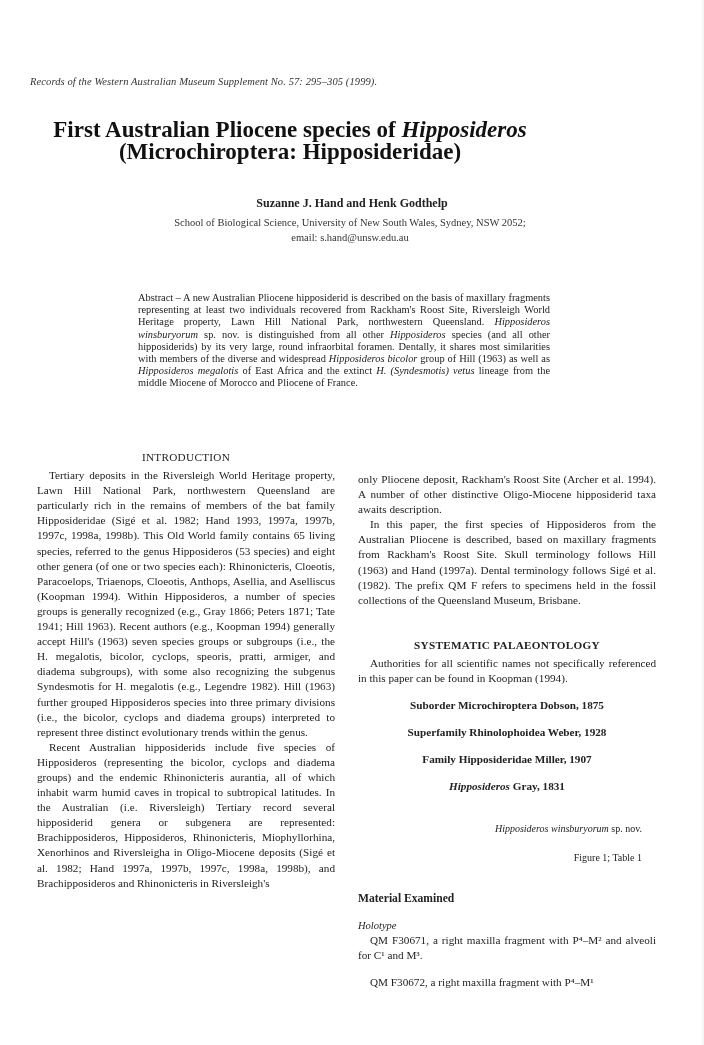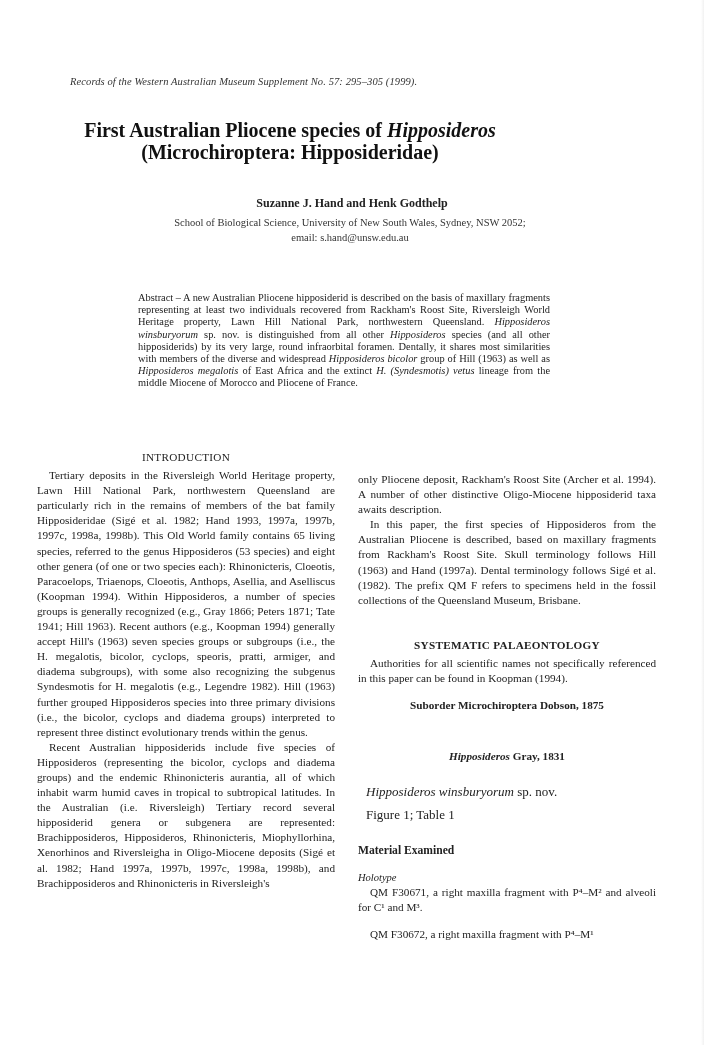--- a/index.html
+++ b/index.html
@@ -1,34 +1,34 @@
 <!DOCTYPE html>
 <html><head>
 <meta charset="utf-8">
 <style>
   html, body { margin:0; padding:0; background:#ffffff; }
   body { width:704px; height:1045px; position:relative; overflow:hidden;
          font-family:"Liberation Serif","DejaVu Serif",serif; color:#1a1a1a; }
   .abs { position:absolute; }
-  .running-head { left:30px; top:76px; font-size:10.5px; font-style:italic; color:#333; letter-spacing:0.1px;margin-left:40px; }
-  .title { left:0; width:580px; top:119px; text-align:center; font-size:20px; font-weight:bold; line-height:22px; color:#111; }
+  .running-head { left:30px; top:76px; font-size:10.5px; font-style:italic; color:#333; letter-spacing:0.1px; }
+  .title { left:0; width:580px; top:119px; text-align:center; font-size:23px; font-weight:bold; line-height:22px; color:#111; }
   .title i { font-weight:bold; }
   .authors { left:0; width:704px; top:196px; text-align:center; font-size:12px; font-weight:bold; color:#222; }
   .affil { left:0; width:700px; top:215px; text-align:center; font-size:10.5px; line-height:15px; color:#333; }
   .abstract { left:138px; width:412px; top:292px; font-size:10.4px; line-height:12.2px; text-align:justify; color:#222; }
   .abstract b { font-weight:normal; }
   .col { width:298px; font-size:11.2px; line-height:15.1px; text-align:justify; color:#222; }
   .col p { margin:0; text-indent:12px; }
   .col p.noindent { text-indent:0; }
   .left-col { left:37px; top:450px; }
   .right-col { left:358px; top:472px; }
   .section-head { text-align:center; font-size:11.2px; letter-spacing:0.3px; margin:0 0 3px 0; font-weight:normal; }
   .section-head.bold { font-weight:bold; }
   .taxon { text-align:center; font-size:11.2px; font-weight:bold; margin:0; }
-  .taxon-plain { text-align:left; font-size:13px; margin:8px; }
+  .taxon-plain { text-align:right; font-size:10px; margin:14px; }
   .subhead { font-weight:bold; font-size:11.6px; margin:0; }
   .subsub { font-style:italic; font-size:10.5px; margin:0; }
   .scan-edge { right:0; top:0; width:3px; height:1045px; background:linear-gradient(to right,#ffffff,#f1f1f1); }
 </style>
 </head>
 <body>
 
 <div class="abs running-head">Records of the Western Australian Museum Supplement No. 57: 295–305 (1999).</div>
 
 <div class="abs title">
@@ -53,21 +53,23 @@
 
 <div class="abs col right-col">
   <p class="noindent">only Pliocene deposit, Rackham's Roost Site (Archer et al. 1994). A number of other distinctive Oligo-Miocene hipposiderid taxa awaits description.</p>
   <p>In this paper, the first species of Hipposideros from the Australian Pliocene is described, based on maxillary fragments from Rackham's Roost Site. Skull terminology follows Hill (1963) and Hand (1997a). Dental terminology follows Sigé et al. (1982). The prefix QM F refers to specimens held in the fossil collections of the Queensland Museum, Brisbane.</p>
   <div style="height:30px"></div>
   <div class="section-head bold">SYSTEMATIC PALAEONTOLOGY</div>
   <p>Authorities for all scientific names not specifically referenced in this paper can be found in Koopman (1994).</p>
   <div style="height:12px"></div>
   <div class="taxon">Suborder Microchiroptera Dobson, 1875</div>
   <div style="height:12px"></div>
+  <div class="taxon">Superfamily Rhinolophoidea Weber, 1928</div>
   <div style="height:12px"></div>
+  <div class="taxon">Family Hipposideridae Miller, 1907</div>
   <div style="height:12px"></div>
   <div class="taxon"><i>Hipposideros</i><span> Gray, 1831</span></div>
   <div style="height:12px"></div>
   <div class="taxon-plain"><i>Hipposideros winsburyorum</i><span> sp. nov.</span></div>
   <div class="taxon-plain">Figure 1; Table 1</div>
   <div style="height:12px"></div>
   <div class="subhead">Material Examined</div>
   <div style="height:12px"></div>
   <div class="subsub">Holotype</div>
   <p>QM F30671, a right maxilla fragment with P⁴–M² and alveoli for C¹ and M³.</p>

